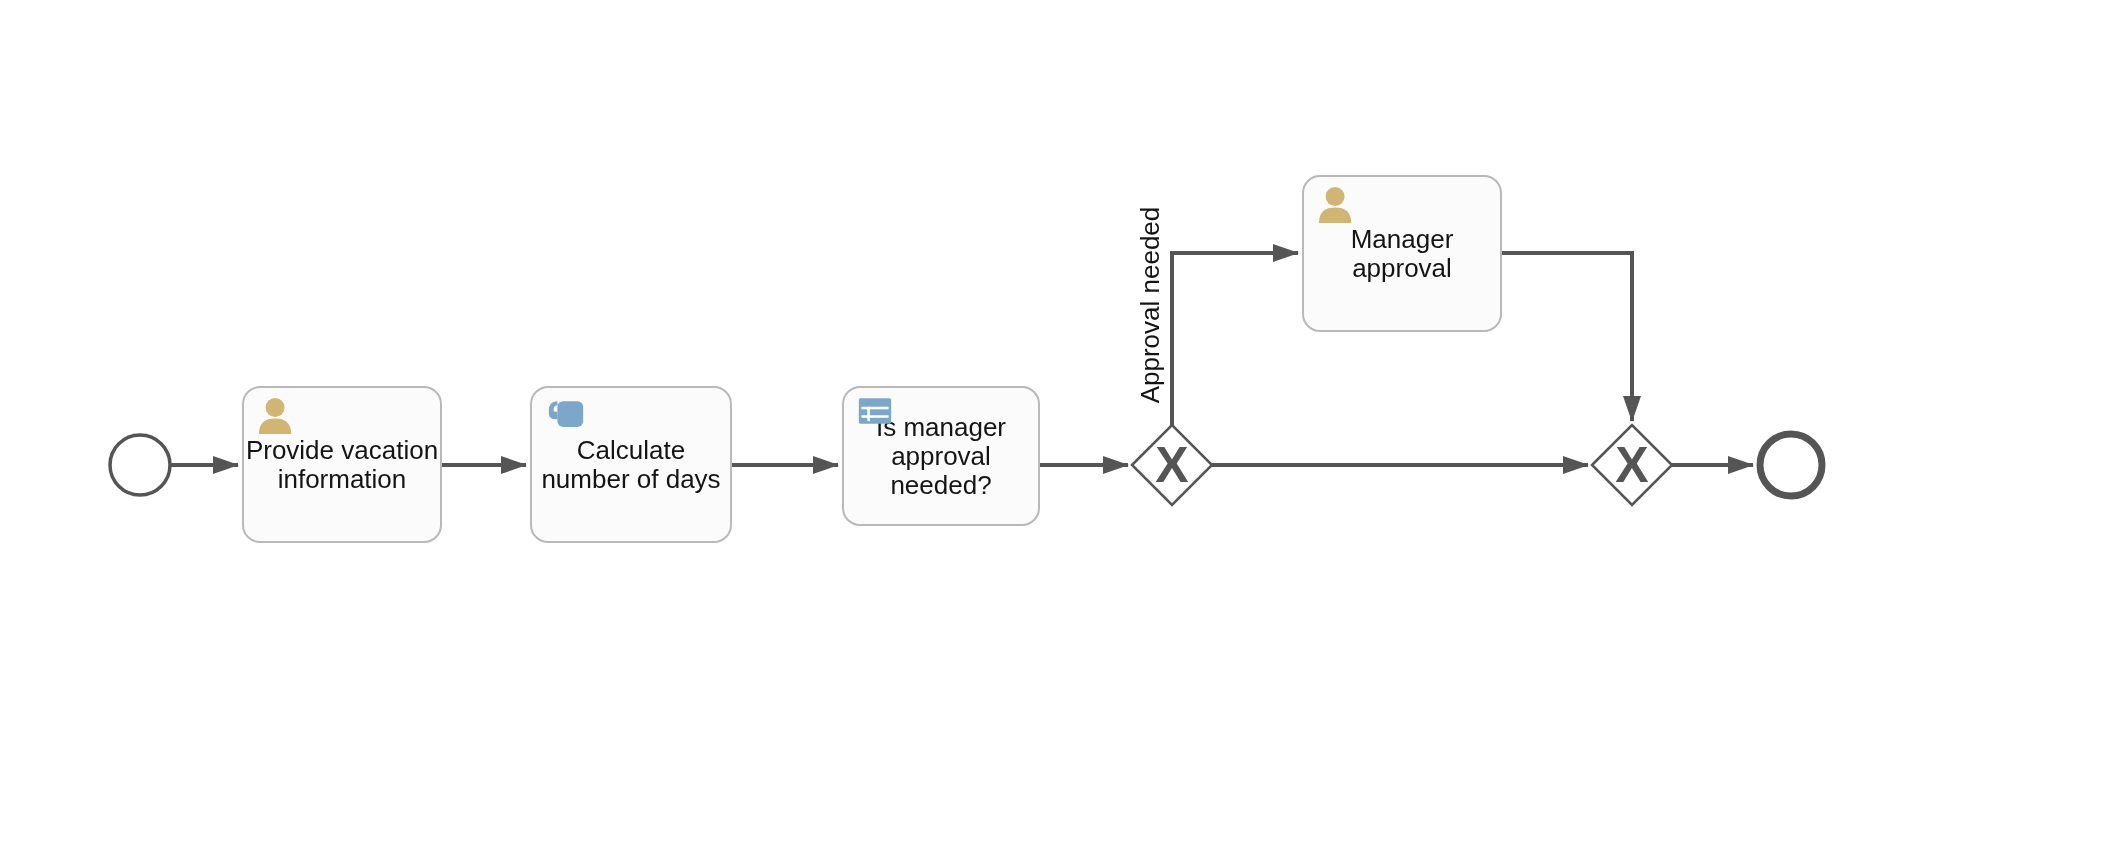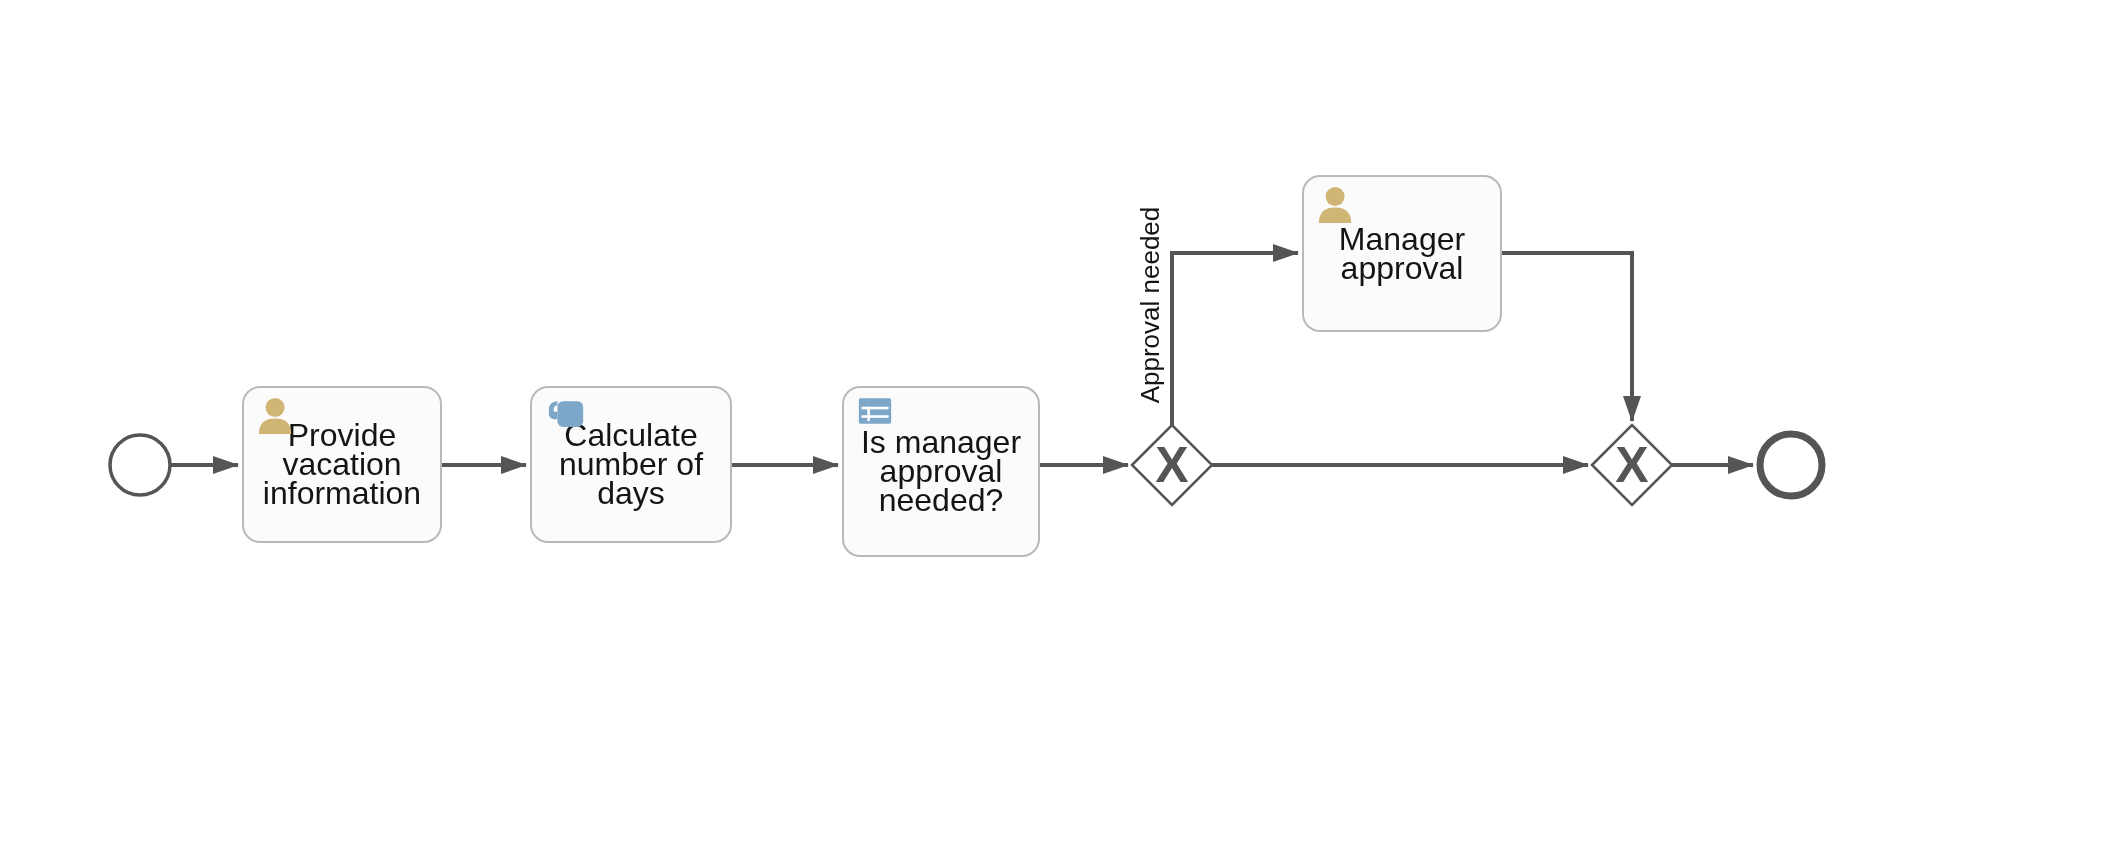--- a/index.html
+++ b/index.html
@@ -21,28 +21,28 @@
     box-sizing: border-box;
     background: #fbfbfb;
     border: 2px solid #b9b9b9;
     border-radius: 18px;
     display: flex;
     align-items: center;
     justify-content: center;
   }
   #task-provide-vacation   { left: 242px;  top: 386px; width: 200px; height: 157px; }
   #task-calculate-days     { left: 530px;  top: 386px; width: 202px; height: 157px; }
-  #task-approval-needed-q  { left: 842px;  top: 386px; width: 198px; height: 171px; }
+  #task-approval-needed-q  { left: 842px;  top: 386px; width: 198px; height: 140px; }
   #task-manager-approval   { left: 1302px; top: 175px; width: 200px; height: 157px; }
   .task-icon {
     position: absolute;
     left: 14px; top: 9px;
   }
   .task-label {
-    font-size: 32px;
+    font-size: 26px;
     line-height: 29px;
     text-align: center;
     color: #141414;
     white-space: pre-line;
   }
   .edge-label {
     position: absolute;
     font-size: 26px;
     line-height: 28px;
     color: #141414;

